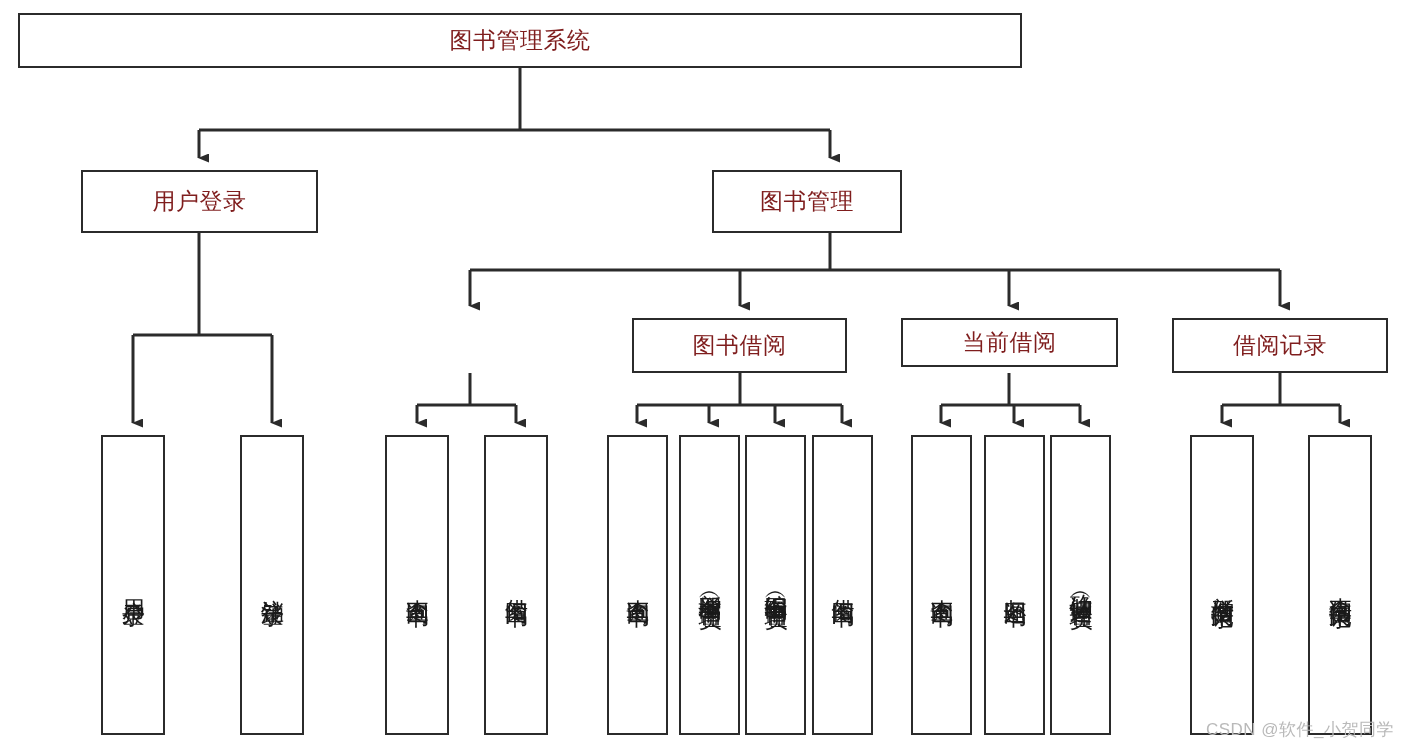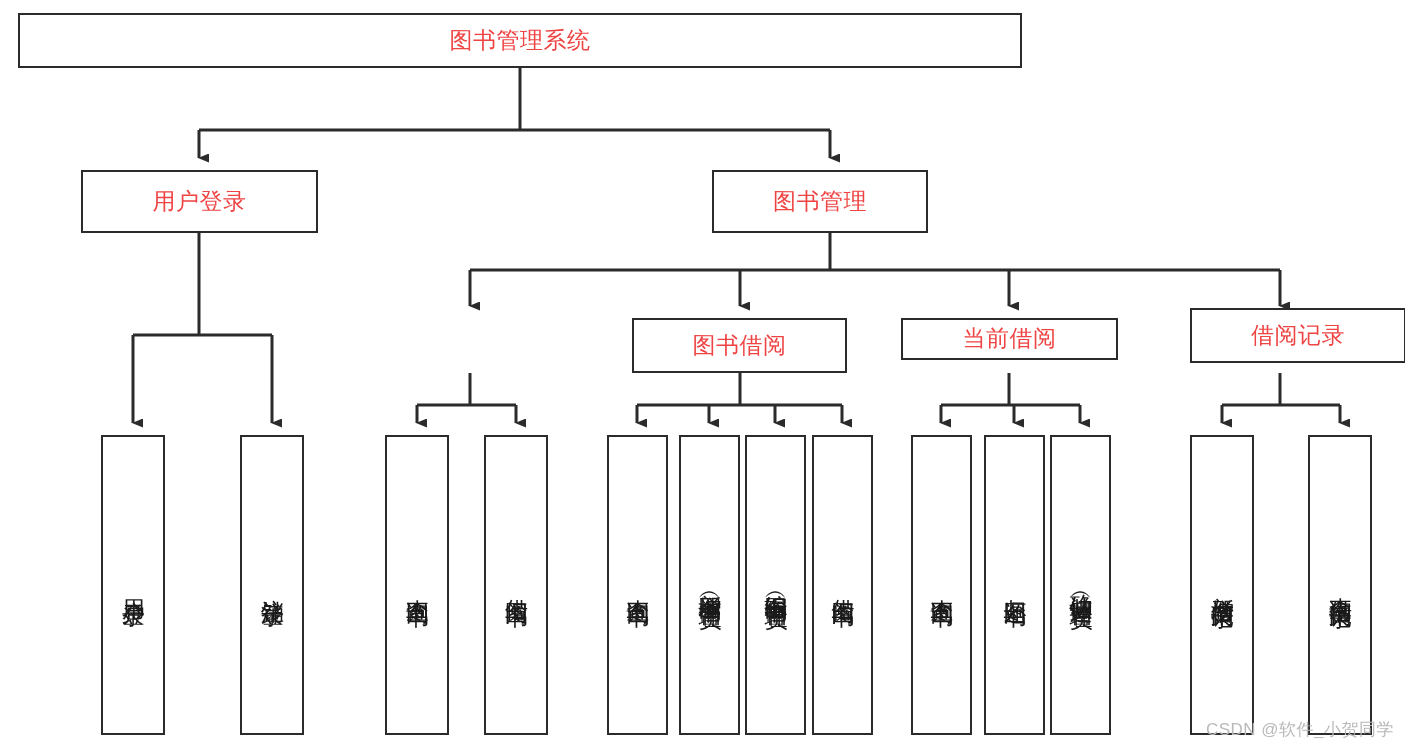--- a/index.html
+++ b/index.html
@@ -31,21 +31,21 @@
     border: 2px solid #2b2b2b;
     background: #ffffff;
     display: flex;
     align-items: center;
     justify-content: center;
     overflow: hidden;
   }
   .node-label-h {
     font-size: 23px;
     line-height: 1.1;
-    color: #ef4444;
+    color: #7f1d1d;
     white-space: nowrap;
     letter-spacing: 0.5px;
   }
   .node-label-v {
     font-size: 23px;
     line-height: 1.12;
     color: #1a1a1a;
     writing-mode: vertical-rl;
     text-orientation: upright;
     letter-spacing: 2px;
@@ -136,31 +136,31 @@
     </g>
   </svg>
 
   <div class="node-box" id="node-root" style="left: 18px; top: 13px; width: 1004px; height: 55px;">
     <span class="node-label-h">图书管理系统</span>
   </div>
 
   <div class="node-box" id="node-l2-0" style="left: 81px; top: 170px; width: 237px; height: 63px;">
     <span class="node-label-h">用户登录</span>
   </div>
-  <div class="node-box" id="node-l2-1" style="left: 712px; top: 170px; width: 216px; height: 63px;">
+  <div class="node-box" id="node-l2-1" style="left: 712px; top: 170px; width: 190px; height: 63px;">
     <span class="node-label-h">图书管理</span>
   </div>
 
   <div class="node-box" id="node-l3-1" style="left: 632px; top: 318px; width: 215px; height: 55px;">
     <span class="node-label-h">图书借阅</span>
   </div>
-  <div class="node-box" id="node-l3-2" style="left: 901px; top: 318px; width: 217px; height: 42px;">
+  <div class="node-box" id="node-l3-2" style="left: 901px; top: 318px; width: 217px; height: 49px;">
     <span class="node-label-h">当前借阅</span>
   </div>
-  <div class="node-box" id="node-l3-3" style="left: 1172px; top: 308px; width: 216px; height: 55px; margin-left: 18px;">
+  <div class="node-box" id="node-l3-3" style="left: 1172px; top: 318px; width: 216px; height: 55px;">
     <span class="node-label-h">借阅记录</span>
   </div>
 
   <div class="node-box leaf-box" id="node-leaf-0" style="left: 101px; top: 435px; width: 64px; height: 300px;">
     <span class="node-label-v">用户登录</span>
   </div>
   <div class="node-box leaf-box" id="node-leaf-1" style="left: 240px; top: 435px; width: 64px; height: 300px;">
     <span class="node-label-v">注销登录</span>
   </div>
   <div class="node-box leaf-box" id="node-leaf-2" style="left: 385px; top: 435px; width: 64px; height: 300px;">

